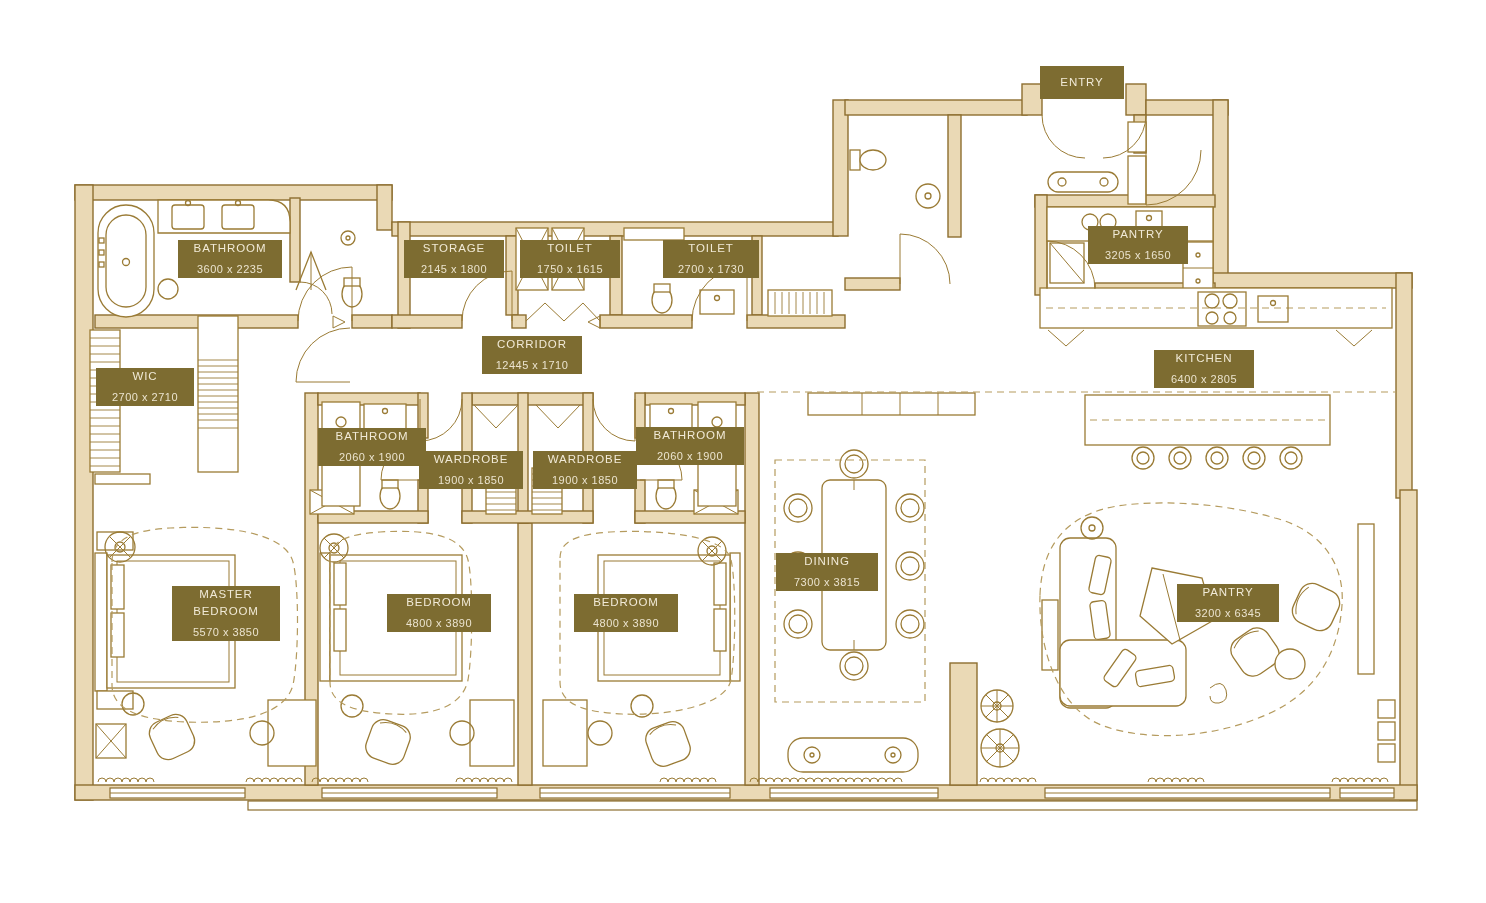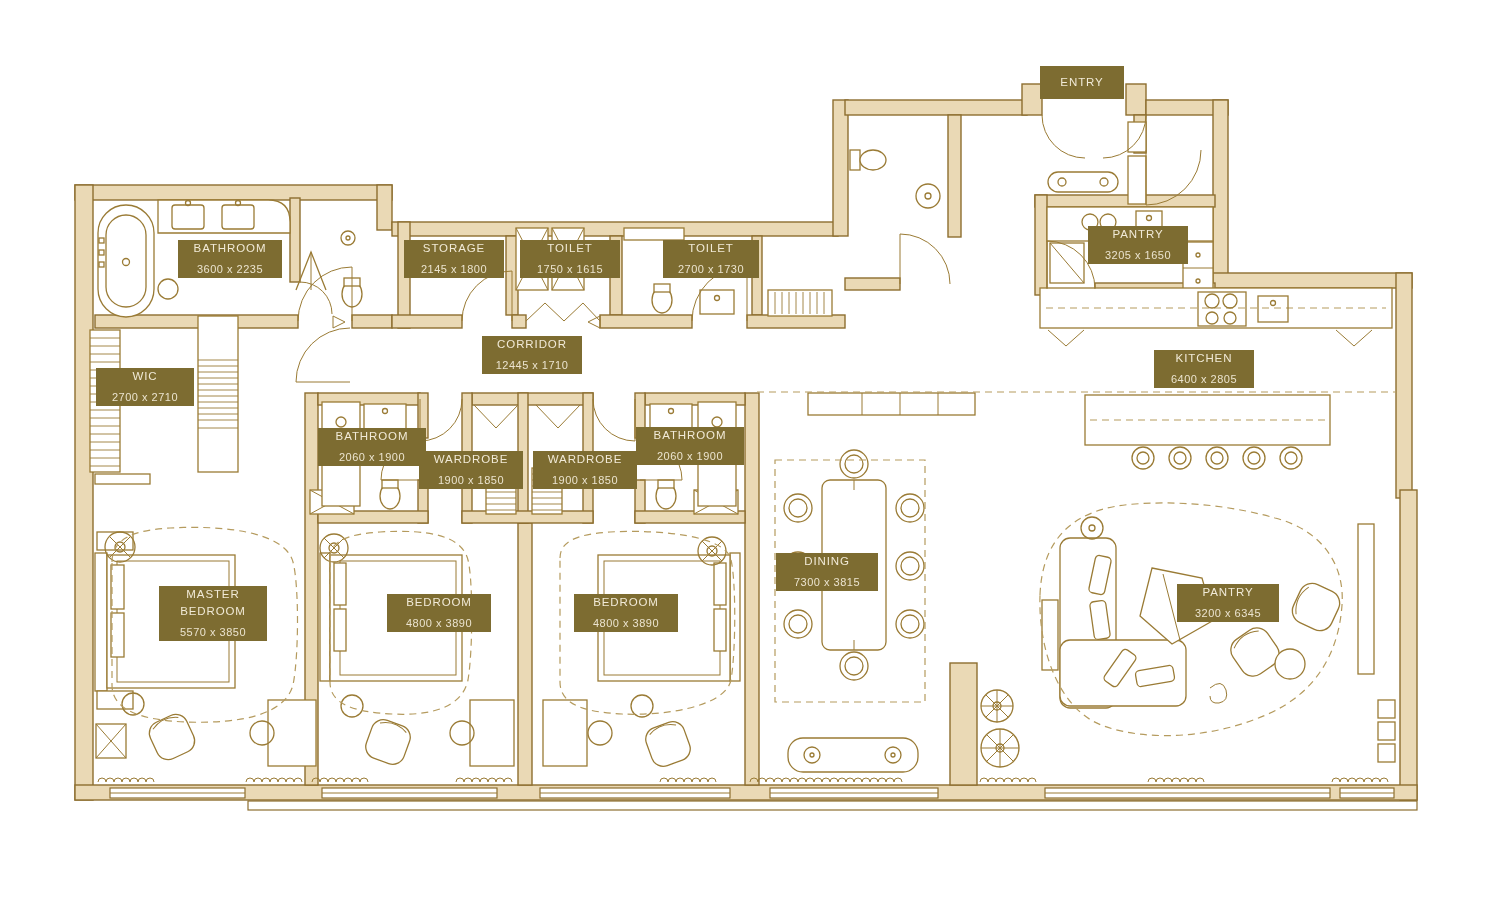--- a/index.html
+++ b/index.html
@@ -488,21 +488,21 @@
       <div class="rl-dims">1900 x 1850</div>
     </div>
     <div class="room-label" style="left:533px;top:451px;width:96px">
       <div class="rl-name">WARDROBE</div>
       <div class="rl-dims">1900 x 1850</div>
     </div>
     <div class="room-label" style="left:636px;top:427px;width:100px">
       <div class="rl-name">BATHROOM</div>
       <div class="rl-dims">2060 x 1900</div>
     </div>
-    <div class="room-label" style="left:159px;top:586px;width:100px">
+    <div class="room-label" style="left:172px;top:586px;width:100px">
       <div class="rl-name">MASTER BEDROOM</div>
       <div class="rl-dims">5570 x 3850</div>
     </div>
     <div class="room-label" style="left:387px;top:594px;width:96px">
       <div class="rl-name">BEDROOM</div>
       <div class="rl-dims">4800 x 3890</div>
     </div>
     <div class="room-label" style="left:574px;top:594px;width:96px">
       <div class="rl-name">BEDROOM</div>
       <div class="rl-dims">4800 x 3890</div>

